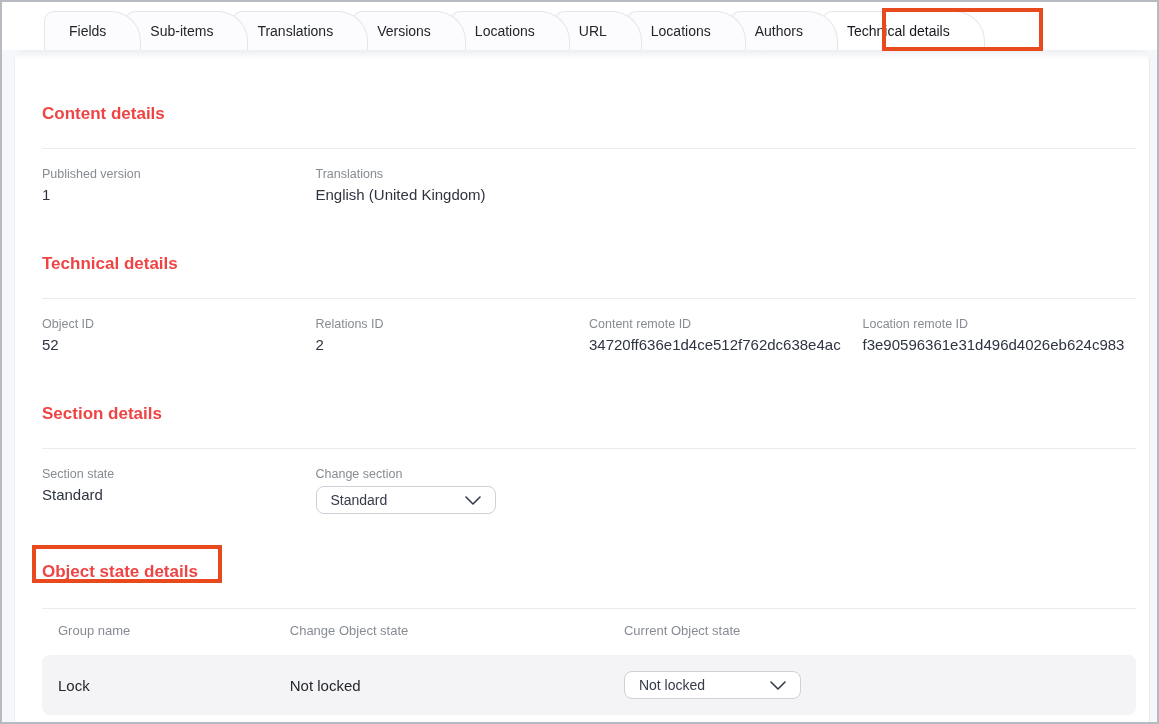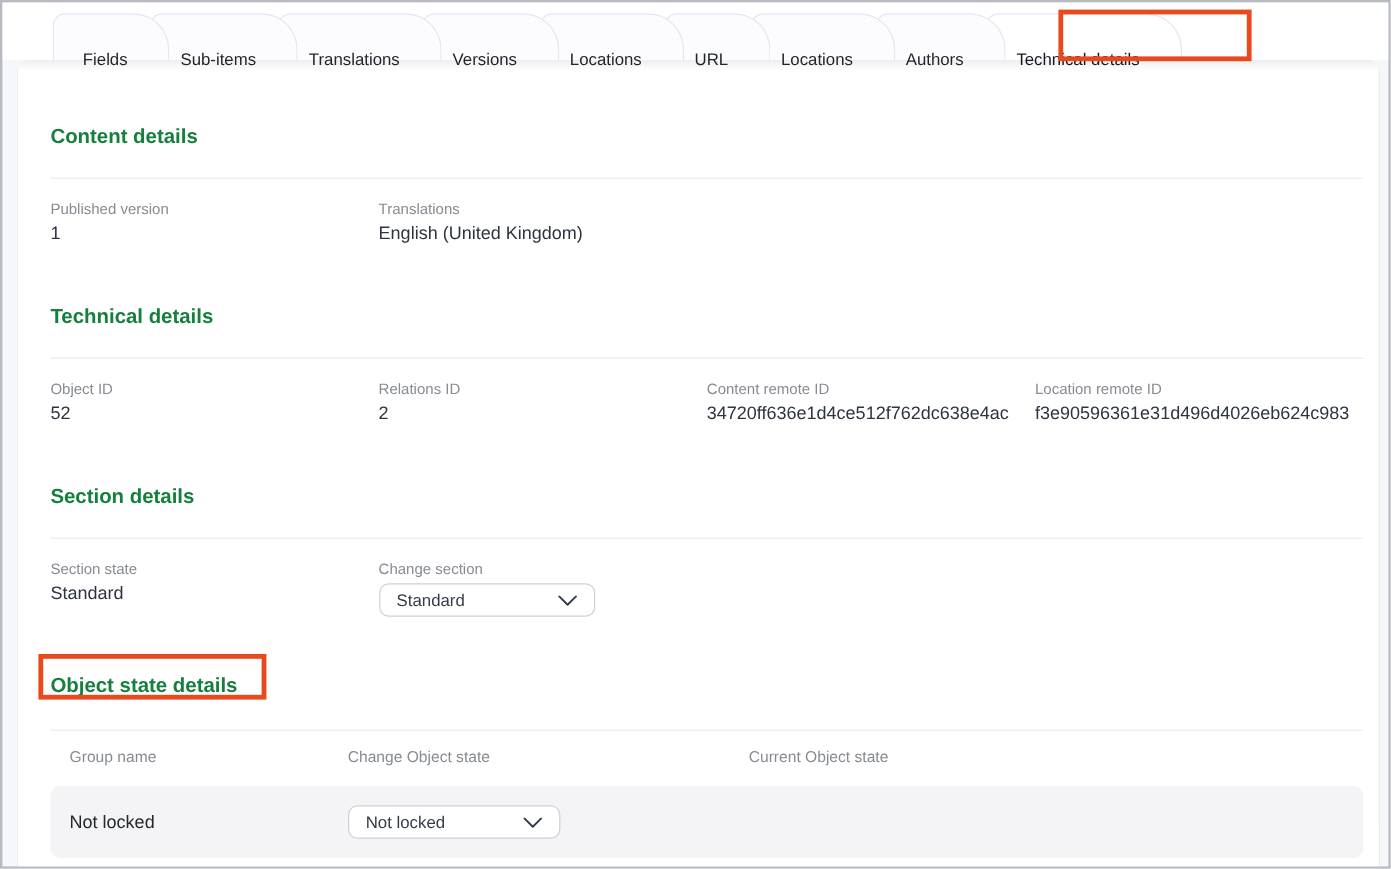--- a/index.html
+++ b/index.html
@@ -20,21 +20,21 @@
     position: relative;
     height: 48px;
     background: #ffffff;
     padding-left: 42px;
     display: flex;
     align-items: flex-end;
   }
   .tab {
     position: relative;
     height: 39px;
-    padding: 29px 34px 0 24px;
+    padding: 11px 34px 0 24px;
     margin-right: -16px;
     background: #fcfcfe;
     border: 1px solid #e4e6ec;
     border-bottom: none;
     border-radius: 10px 30px 0 0;
     font-size: 14px;
     color: #22262c;
     white-space: nowrap;
     cursor: pointer;
   }
@@ -56,21 +56,21 @@
   .card-shade {
     height: 9px;
     border-radius: 12px 12px 0 0;
     background: linear-gradient(#eceef2, #ffffff);
   }
   .card-inner { padding: 0 13px 0 27px; }
 
   h2.section-title {
     font-size: 17px;
     font-weight: bold;
-    color: #15803d;
+    color: #ef4444;
     line-height: 20px;
   }
   .divider { border-top: 1px solid #eaebef; }
 
   .fields-grid {
     display: grid;
     grid-template-columns: repeat(4, 1fr);
     padding-top: 18px;
   }
   .field-label {
@@ -219,20 +219,21 @@
       </div>
 
       <h2 class="section-title s4-title">Object state details</h2>
       <div class="divider s4-divider"></div>
       <div class="os-header">
         <div class="field-label">Group name</div>
         <div class="field-label">Change Object state</div>
         <div class="field-label">Current Object state</div>
       </div>
       <div class="os-row">
+        <div class="os-cell">Lock</div>
         <div class="os-cell">Not locked</div>
         <div class="dropdown">
           <span>Not locked</span>
           <span class="chev">
             <svg width="16" height="9" viewBox="0 0 16 9">
                 <polyline points="1,1 8,8 15,1" fill="none" stroke="#343b49" stroke-width="1.6" stroke-linecap="round" stroke-linejoin="round"></polyline>
               </svg>
           </span>
         </div>
       </div>

